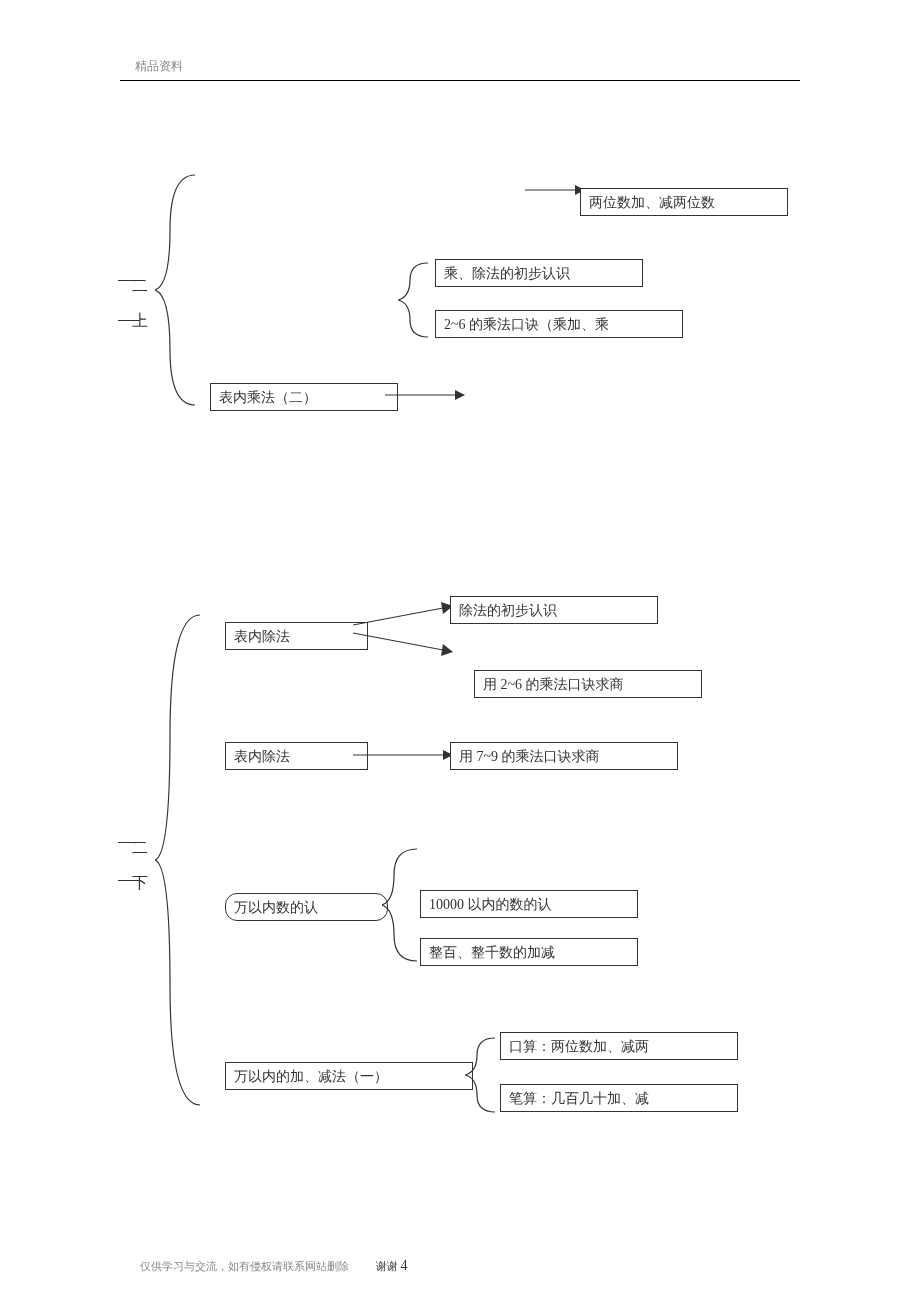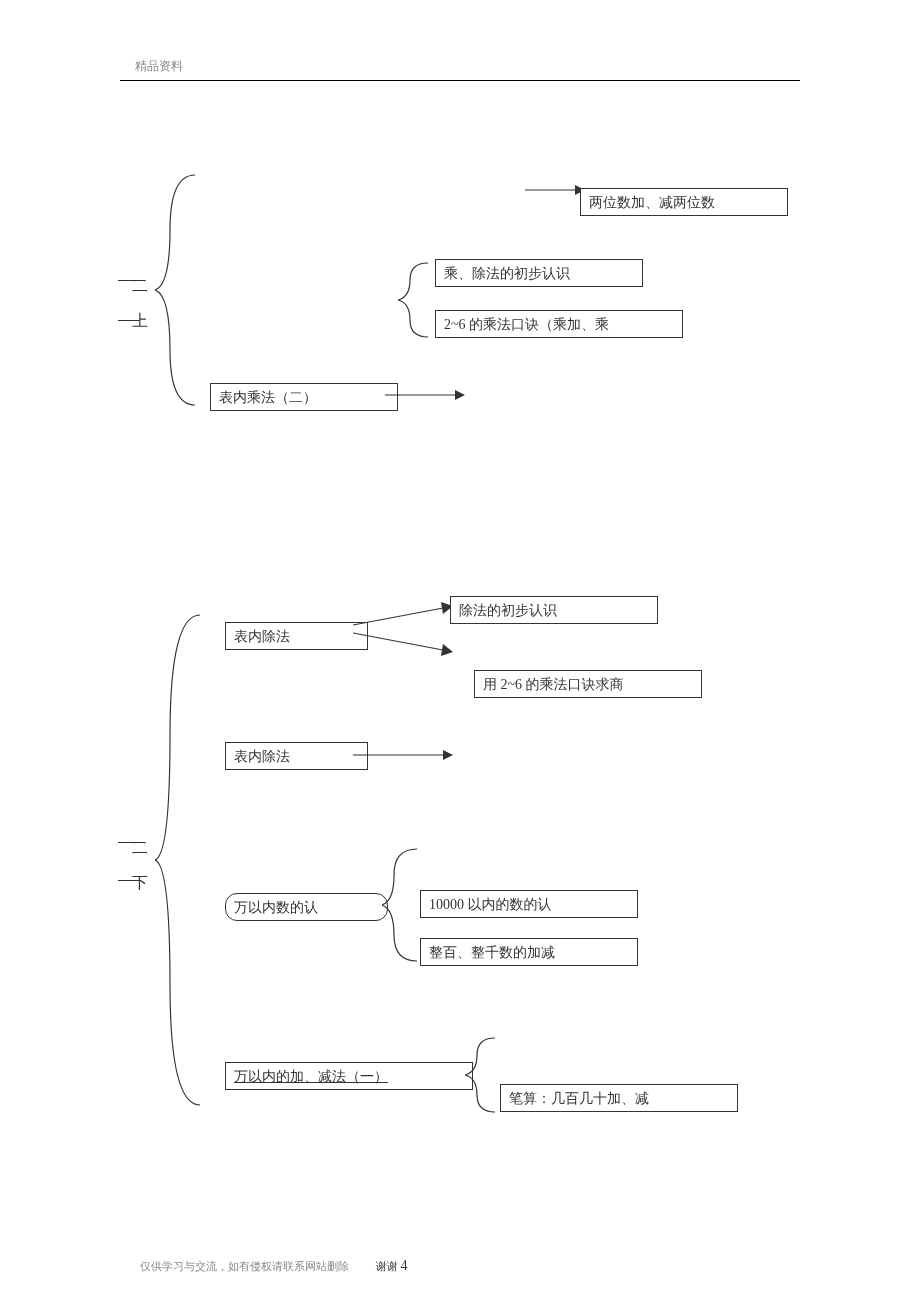--- a/index.html
+++ b/index.html
@@ -161,43 +161,49 @@
 
   <div class="node" style="top:742px; left:225px; width:125px;">
     <span>表内除法</span>
   </div>
   <div class="arrow" style="top:745px; left:353px;">
     <svg width="100" height="20">
         <line x1="0" y1="10" x2="90" y2="10" stroke="#333" stroke-width="1.2"></line>
         <polygon points="90,5 100,10 90,15" fill="#333"></polygon>
       </svg>
   </div>
+  <div class="node" style="top:742px; left:450px; width:210px;">
+    <span>用 7~9 的乘法口诀求商</span>
+  </div>
 
   <div class="node" style="top:893px; left:225px; width:145px;border-radius:12px;">
     <span>万以内数的认</span>
   </div>
   <div class="brace" style="top:845px; left:382px;">
     <svg width="35" height="120" viewBox="0 0 35 120">
       <path d="M35 4 Q12 4 12 30 Q12 56 0 60 Q12 64 12 90 Q12 116 35 116" fill="none" stroke="#333" stroke-width="1.2"></path>
     </svg>
   </div>
   <div class="node" style="top:890px; left:420px; width:200px;">
     <span>10000 以内的数的认</span>
   </div>
   <div class="node" style="top:938px; left:420px; width:200px;">
     <span>整百、整千数的加减</span>
   </div>
 
-  <div class="node" style="top:1062px; left:225px; width:230px;text-decoration:underline;">
+  <div class="node" style="top:1062px; left:225px; width:230px;">
     <span>万以内的加、减法（一）</span>
   </div>
   <div class="brace" style="top:1035px; left:465px;">
     <svg width="30" height="80" viewBox="0 0 30 80">
       <path d="M30 3 Q12 3 12 20 Q12 37 0 40 Q12 43 12 60 Q12 77 30 77" fill="none" stroke="#333" stroke-width="1.2"></path>
     </svg>
+  </div>
+  <div class="node" style="top:1032px; left:500px; width:220px;">
+    <span>口算：两位数加、减两</span>
   </div>
   <div class="node" style="top:1084px; left:500px; width:220px;">
     <span>笔算：几百几十加、减</span>
   </div>
 
   <div class="footer">
     <span>仅供学习与交流，如有侵权请联系网站删除</span>
     <span class="pg">
       <span>谢谢</span>
       <span style="font-size:14px;">4</span>

